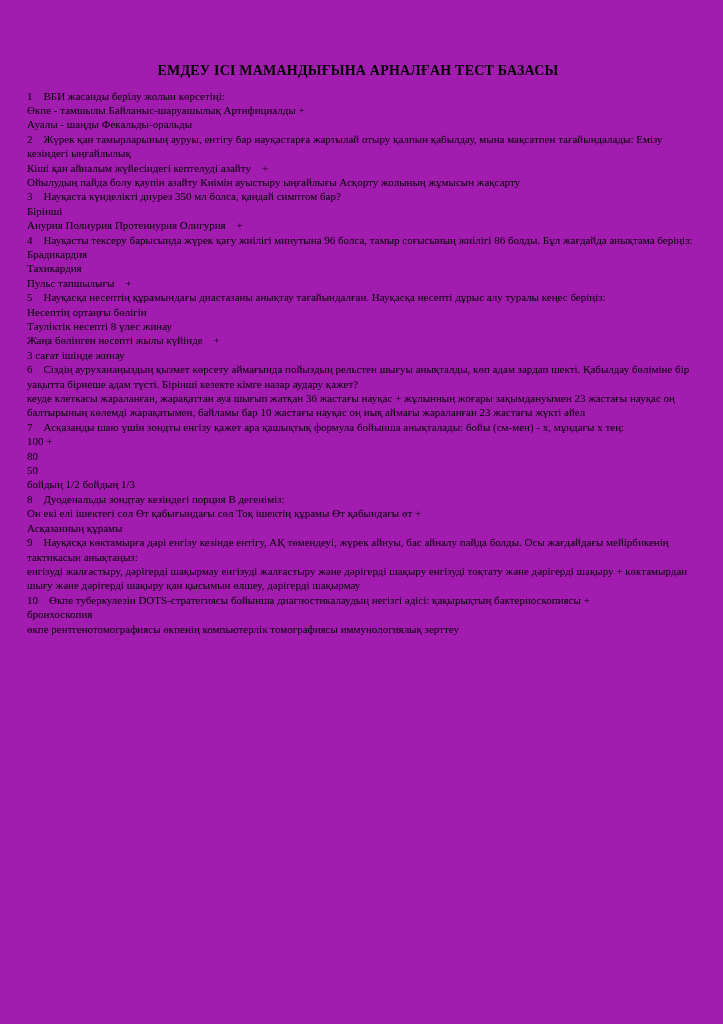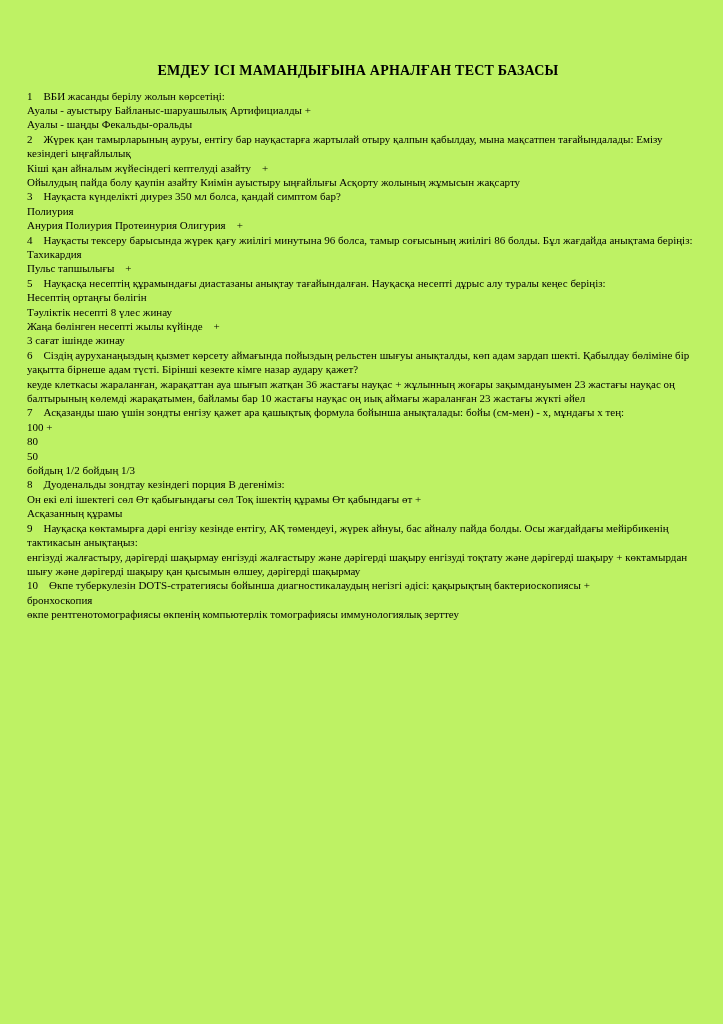--- a/index.html
+++ b/index.html
@@ -11,21 +11,21 @@
     width: 723px;
     height: 1024px;
     overflow: hidden;
     font-family: "Liberation Serif", serif;
     color: #000000;
   }
   .page {
     box-sizing: border-box;
     width: 723px;
     height: 1024px;
-    background: #bef264;
+    background: #a21caf;
     padding: 62px 34px 0 27px;
   }
   .doc-title {
     font-size: 14px;
     font-weight: bold;
     text-align: center;
     margin: 0 0 9px 0;
     line-height: 1.25;
     letter-spacing: 0.2px;
   }
@@ -40,29 +40,30 @@
     word-wrap: break-word;
   }
 </style>
 </head>
 <body>
 
 <div class="page">
   <h1 class="doc-title">ЕМДЕУ ІСІ МАМАНДЫҒЫНА АРНАЛҒАН ТЕСТ БАЗАСЫ</h1>
   <div class="doc-body">
       <p class="line">1    ВБИ жасанды берілу жолын көрсетіңі:</p>
-      <p class="line">Ауалы - ауыстыру Байланыс-шаруашылық Артифициалды +</p>
+      <p class="line">Өкпе - тамшылы Байланыс-шаруашылық Артифициалды +</p>
       <p class="line">Ауалы - шаңды Фекальды-оральды</p>
       <p class="line">2    Жүрек қан тамырларының ауруы, ентігу бар науқастарға жартылай отыру қалпын қабылдау, мына мақсатпен тағайындалады: Емізу кезіндегі ыңғайлылық</p>
       <p class="line">Кіші қан айналым жүйесіндегі кептелуді азайту    +</p>
       <p class="line">Ойылудың пайда болу қаупін азайту Киімін ауыстыру ыңғайлығы Асқорту жолының жұмысын жақсарту</p>
       <p class="line">3    Науқаста күнделікті диурез 350 мл болса, қандай симптом бар?</p>
-      <p class="line">Полиурия</p>
+      <p class="line">Бірінші</p>
       <p class="line">Анурия Полиурия Протеинурия Олигурия    +</p>
       <p class="line">4    Науқасты тексеру барысында жүрек қағу жиілігі минутына 96 болса, тамыр соғысының жиілігі 86 болды. Бұл жағдайда анықтама беріңіз:</p>
+      <p class="line">Брадикардия</p>
       <p class="line">Тахикардия</p>
       <p class="line">Пульс тапшылығы    +</p>
       <p class="line">5    Науқасқа несептің құрамындағы диастазаны анықтау тағайындалған. Науқасқа несепті дұрыс алу туралы кеңес беріңіз:</p>
       <p class="line">Несептің ортаңғы бөлігін</p>
       <p class="line">Тәуліктік несепті 8 үлес жинау</p>
       <p class="line">Жаңа бөлінген несепті жылы күйінде    +</p>
       <p class="line">3 сағат ішінде жинау</p>
       <p class="line">6    Сіздің ауруханаңыздың қызмет көрсету аймағында пойыздың рельстен шығуы анықталды, көп адам зардап шекті. Қабылдау бөліміне бір уақытта бірнеше адам түсті. Бірінші кезекте кімге назар аудару қажет?</p>
       <p class="line">кеуде клеткасы жараланған, жарақаттан ауа шығып жатқан 36 жастағы науқас + жұлынның жоғары зақымдануымен 23 жастағы науқас оң балтырының көлемді жарақатымен, байламы бар 10 жастағы науқас оң иық аймағы жараланған 23 жастағы жүкті әйел</p>
       <p class="line">7    Асқазанды шаю үшін зондты енгізу қажет ара қашықтық формула бойынша анықталады: бойы (см-мен) - х, мұндағы х тең:</p>

